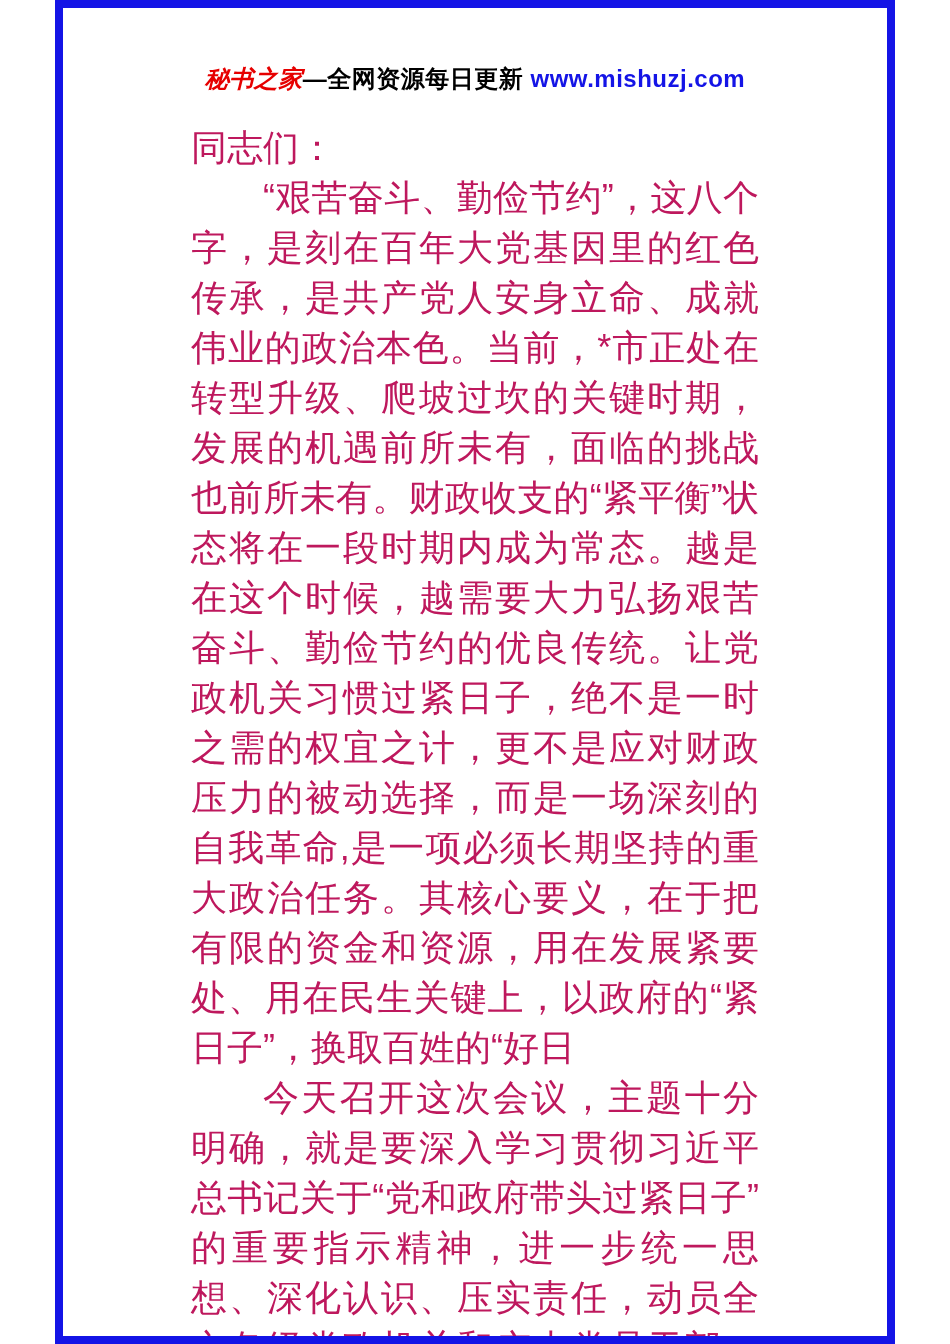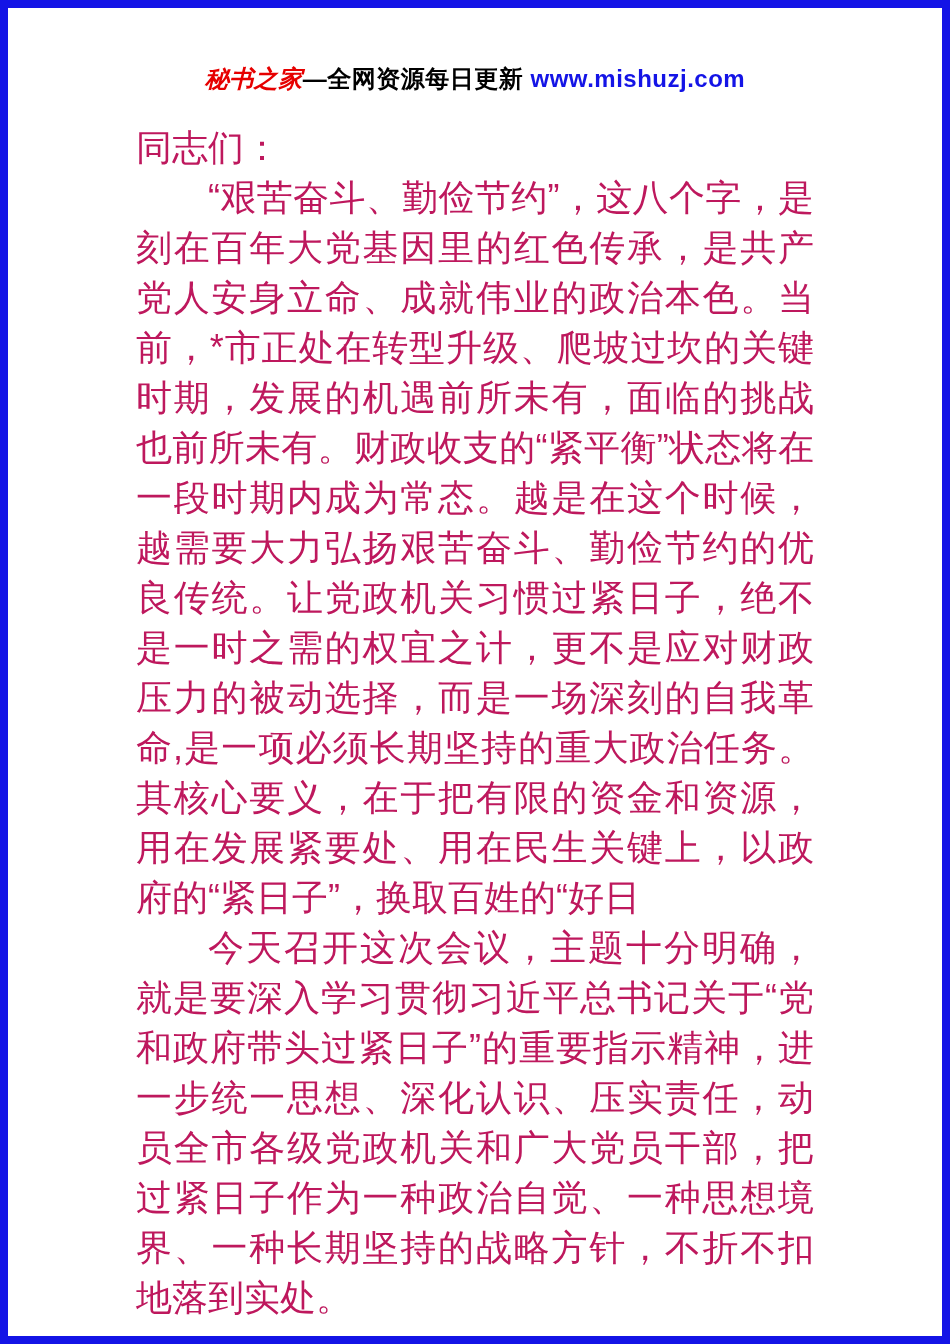--- a/index.html
+++ b/index.html
@@ -2,21 +2,21 @@
 <html lang="zh"><head>
 <meta charset="utf-8">
 <style>
   * { margin: 0; padding: 0; box-sizing: border-box; }
   html, body { background: #ffffff; }
   body {
     font-family: "Liberation Sans", "DejaVu Sans", sans-serif;
     color: #000000;
   }
   .page {
-    width: 950px;
+    width: 840px;
     height: 1344px;
     border: 8px solid #1414e6;
     background: #ffffff;
     overflow: hidden;
     margin: 0 auto;
     padding: 55px 128px 0 128px;
   }
   .site-header {
     text-align: center;
     font-size: 24px;

